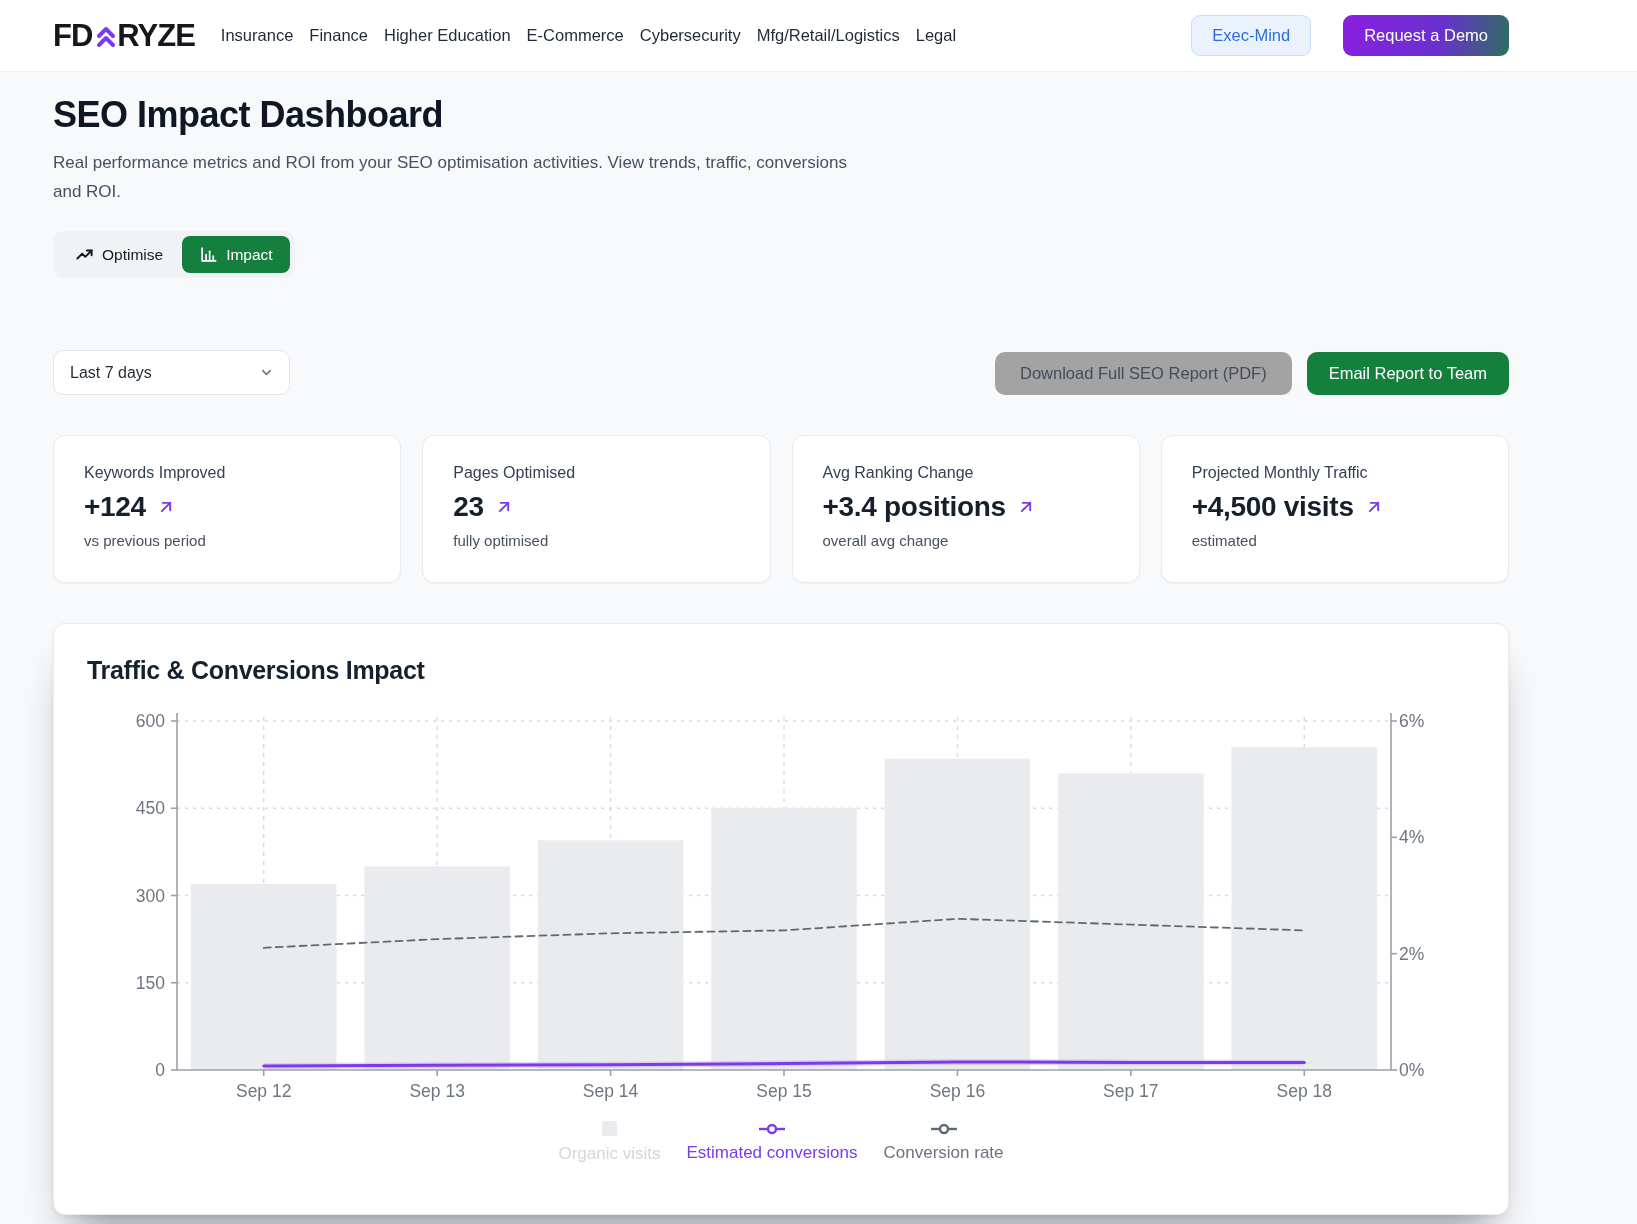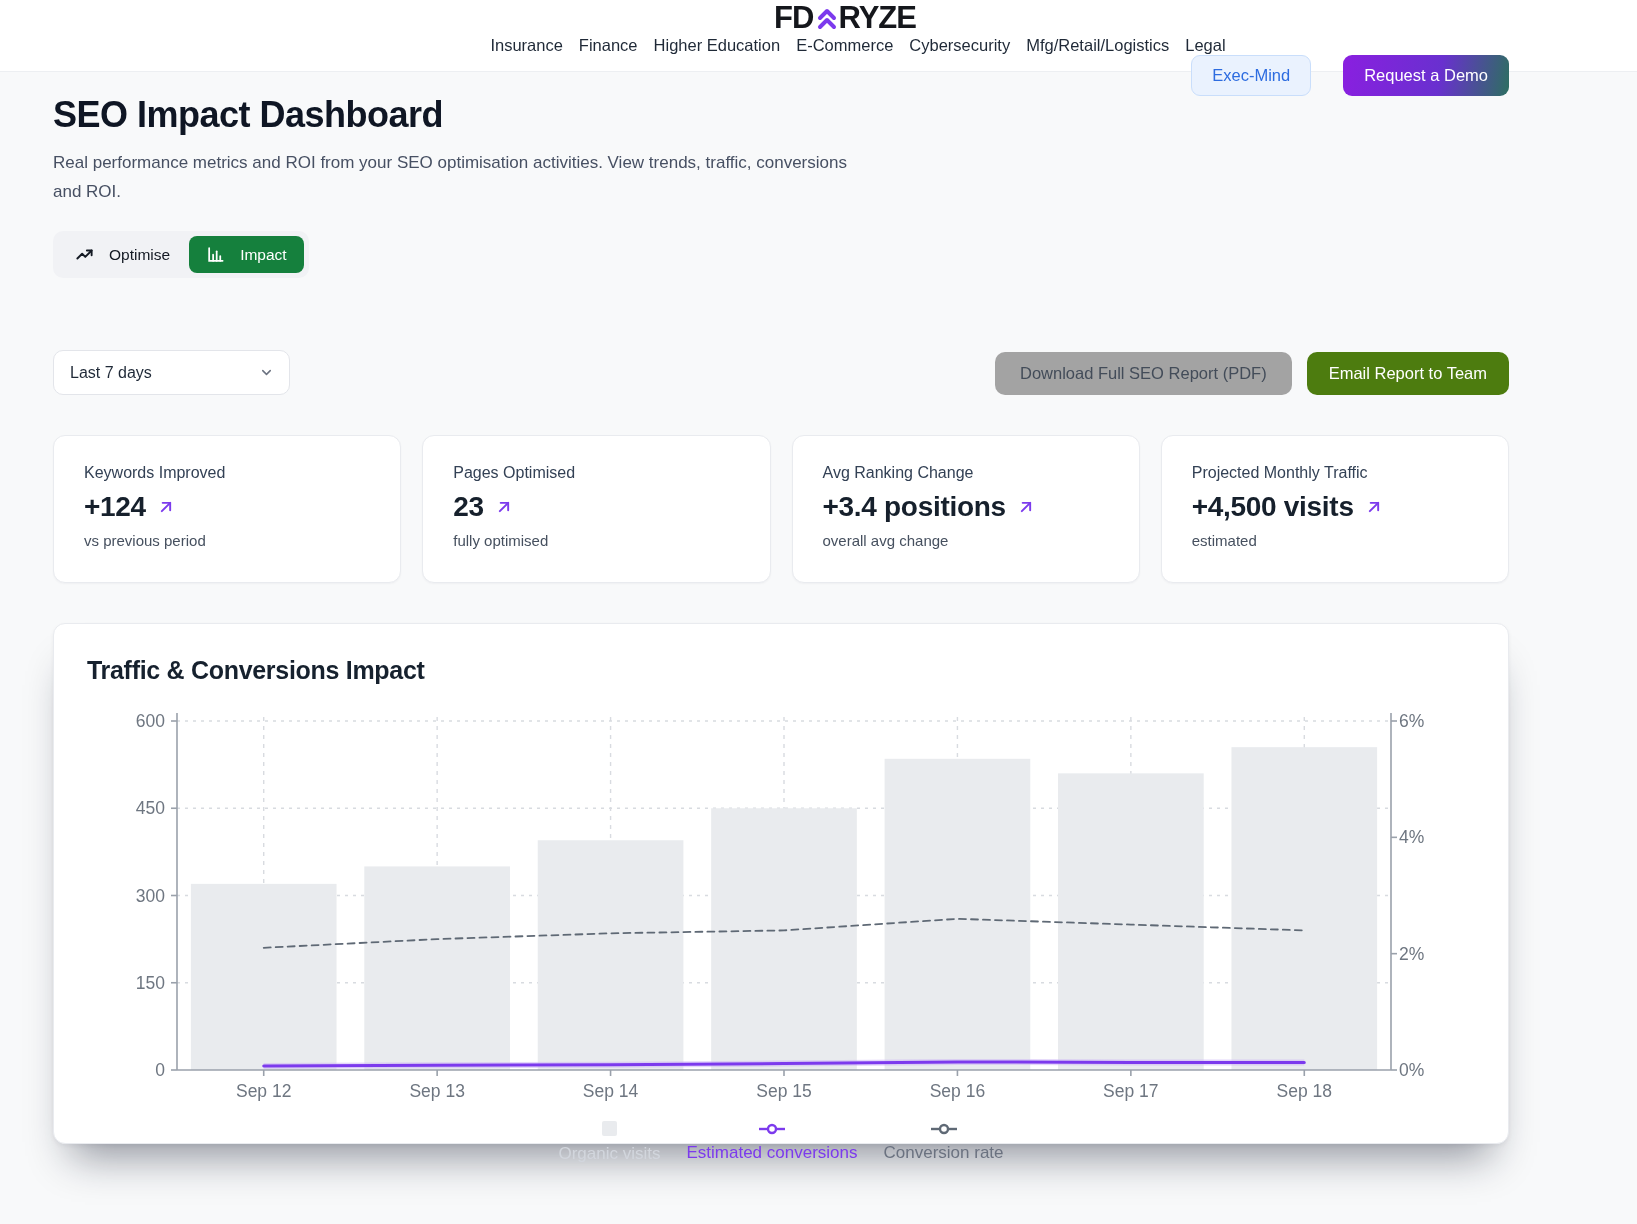--- a/index.html
+++ b/index.html
@@ -5,21 +5,21 @@
   * { margin:0; padding:0; box-sizing:border-box; }
   html,body { width:1637px; height:1224px; overflow:hidden; }
   body {
     font-family:"Liberation Sans", sans-serif;
     background:#f8f9fa;
     color:#111827;
   }
   
   .topbar {
     height:72px; background:#ffffff; border-bottom:1px solid #edeff2;
-    display:flex; align-items:center; padding-left:53px;flex-direction:column;
+    display:flex; align-items:center; padding-left:53px;
   }
   .logo { display:flex; align-items:flex-end; cursor:pointer; }
   .logo .word {
     font-size:31px; font-weight:900; letter-spacing:-1px; color:#15171c;
   }
   .logo .chevrons { width:20px; height:26px; margin:0 1px -2px 4px; position:relative; top:-6px; }
   .nav { display:flex; gap:16px; margin-left:26px; }
   .nav a {
     text-decoration:none; color:#1f2937; font-size:16.5px; cursor:pointer; white-space:nowrap;
   }
@@ -35,54 +35,54 @@
   }
   
   .main { width:1456px; margin-left:53px; }
   .page-title { font-size:36px; font-weight:800; color:#0f1624; margin-top:22px; letter-spacing:-0.5px; }
   .page-sub { font-size:17px; color:#475063; line-height:29px; margin-top:12px; max-width:820px; }
   .mode-toggle {
     display:inline-flex; align-items:center; background:#f1f2f5; border-radius:10px;
     padding:5px; margin-top:25px; gap:2px;
   }
   .mode-btn {
-    display:flex; align-items:center; gap:15px; border:none; background:transparent;
+    display:flex; align-items:center; gap:8px; border:none; background:transparent;
     font-size:15.5px; font-weight:500; color:#141a24; padding:9px 17px; border-radius:8px;
     cursor:pointer; font-family:inherit;
   }
   .mode-btn.active { background:#15803d; color:#ffffff;padding-left:17px; }
   .controls-row { display:flex; align-items:flex-end; margin-top:72px; }
   .select {
     width:237px; height:45px; background:#ffffff; border:1px solid #e3e5ea; border-radius:10px;
     display:flex; align-items:center; justify-content:space-between; padding:0 15px 0 16px;
     font-size:16px; color:#1f2937; cursor:pointer;
   }
   .controls-right { margin-left:auto; display:flex; align-items:center; gap:15px; }
   .btn-download {
     background:#a3a3a3; color:#434c59; border:none; border-radius:10px; font-size:16.5px;
     padding:12px 25px; cursor:pointer; font-family:inherit;
   }
   .btn-email {
-    background:#4d7c0f; color:#ffffff; border:none; border-radius:10px; font-size:16.5px;
+    background:#15803d; color:#ffffff; border:none; border-radius:10px; font-size:16.5px;
     padding:12px 22px; cursor:pointer; font-family:inherit;
   }
   
   .stats { display:grid; grid-template-columns:repeat(4,1fr); gap:21px; margin-top:40px; }
   .stat-card {
     background:#ffffff; border:1px solid #e9ebef; border-radius:12px;
     box-shadow:0 1px 2px rgba(16,24,40,0.04); padding:28px 30px; height:148px;
   }
   .stat-label { font-size:16px; color:#334155; font-weight:500; }
   .stat-value-row { display:flex; align-items:center; gap:10px; margin-top:9px; }
   .stat-value { font-size:28px; font-weight:800; color:#16202c; letter-spacing:-0.3px; }
   .stat-sub { font-size:15px; color:#46505f; margin-top:9px; }
   
   .chart-card {
     background:#ffffff; border:1px solid #e9ebef; border-radius:12px; margin-top:40px;
-    padding:32px 33px 20px; height:521px;
+    padding:32px 33px 20px; height:592px;
     box-shadow:0 30px 40px -18px rgba(15,23,42,0.45), 0 2px 4px rgba(16,24,40,0.05);
   }
   .chart-title { font-size:25px; font-weight:800; color:#16212e; letter-spacing:-0.3px; }
   .chart-wrap { margin-top:14px; }
   .legend { display:flex; justify-content:center; align-items:center; gap:26px; margin-top:6px; }
   .legend-item { display:flex; align-items:center; gap:8px; font-size:17px; cursor:pointer;flex-direction:column; }
   .legend-sq { width:15px; height:15px; border-radius:2px; display:inline-block; }
   svg text { font-family:"Liberation Sans", sans-serif; }
 </style>
 </head>

